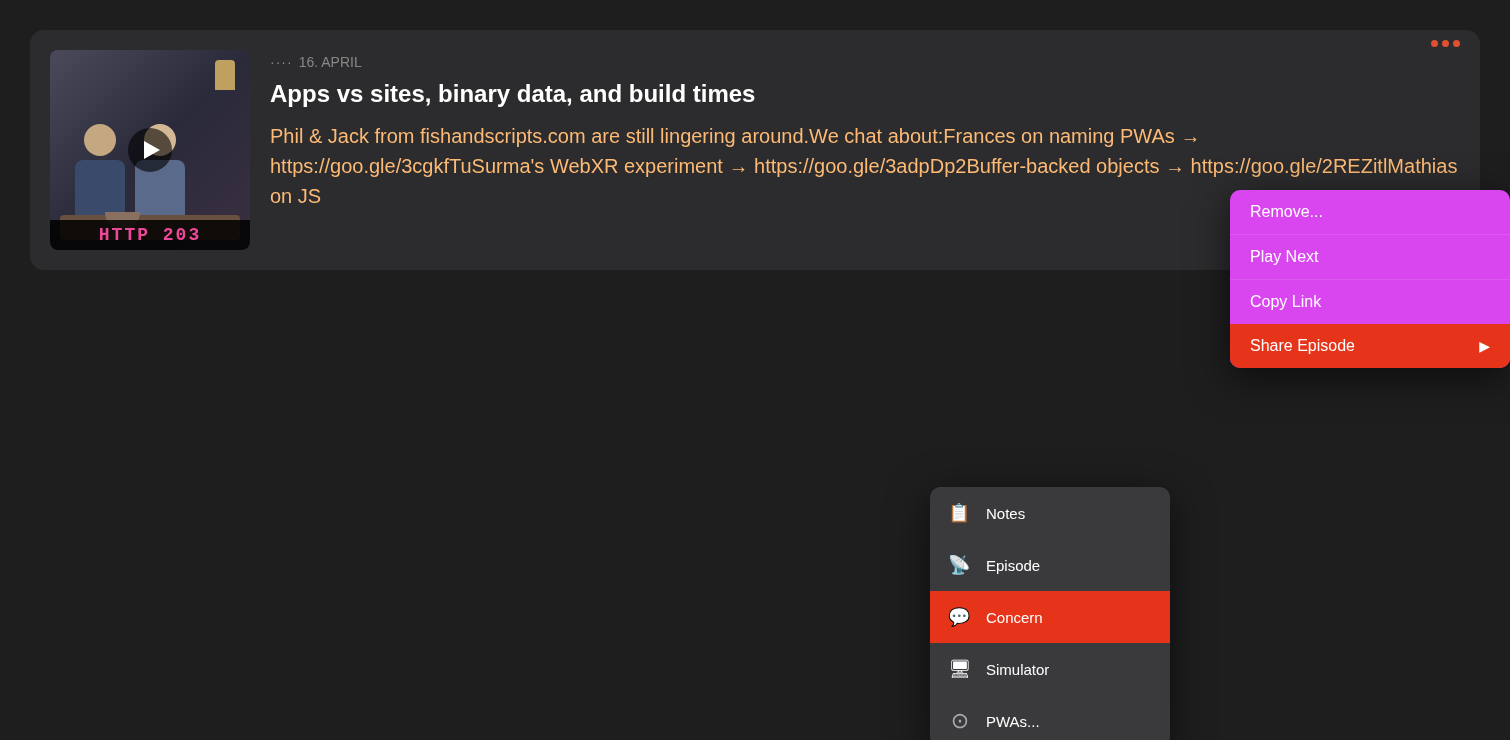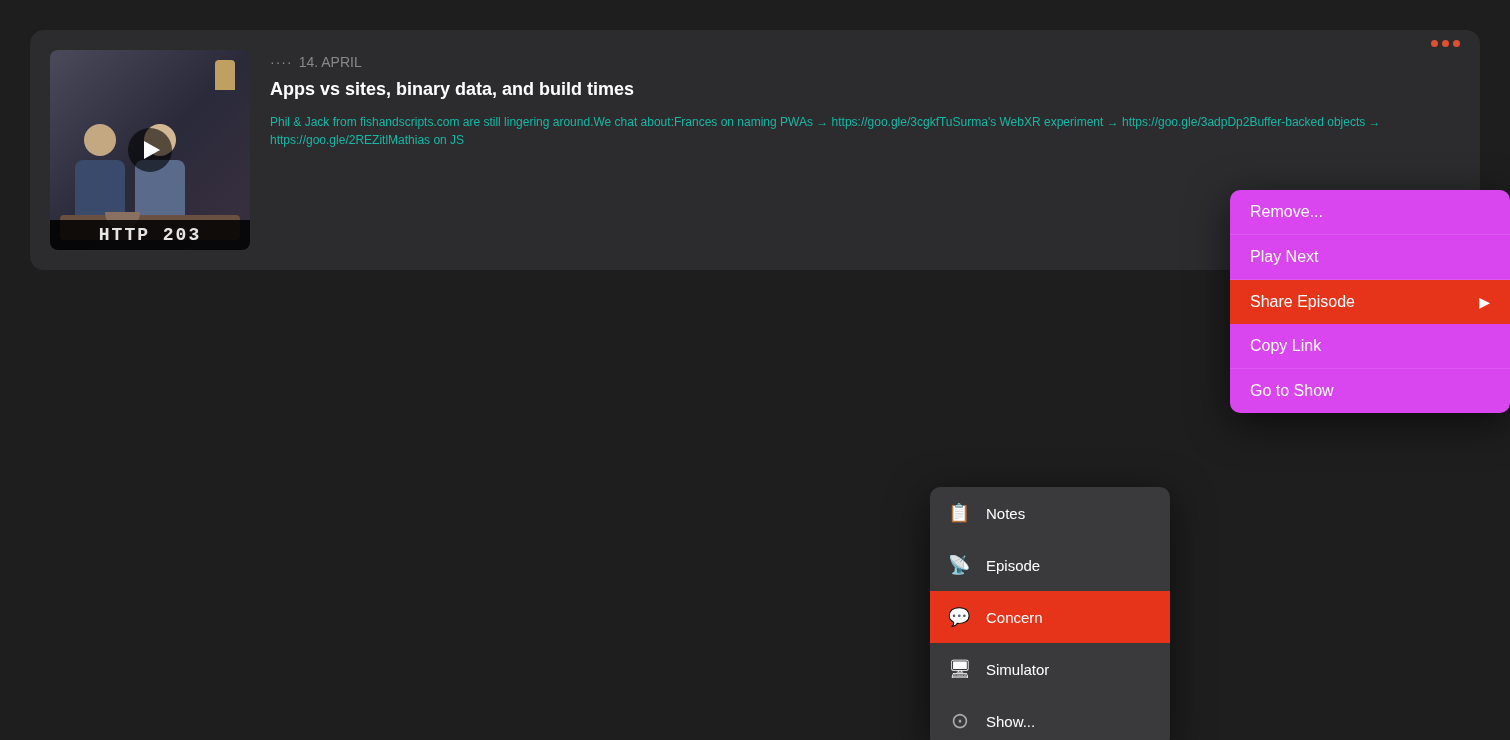--- a/index.html
+++ b/index.html
@@ -120,21 +120,21 @@
       border-color: transparent transparent transparent #ffffff;
       margin-left: 3px;
     }
 
     .http-badge {
       position: absolute;
       bottom: 0;
       left: 0;
       right: 0;
       background: rgba(0,0,0,0.85);
-      color: #e5e5e5;
+      color: #ec4899;
       font-family: "Courier New", monospace;
       font-size: 18px;
       font-weight: bold;
       text-align: center;
       padding: 5px 16px;
       letter-spacing: 2px;
     }
 
     .episode-info {
       flex: 1;
@@ -151,29 +151,29 @@
     }
 
     .episode-date-dots {
       color: #888;
       font-size: 14px;
       letter-spacing: 1px;
     }
 
     .episode-title {
       color: #ffffff;
-      font-size: 18px;
+      font-size: 24px;
       font-weight: 600;
       margin-bottom: 12px;
       line-height: 1.3;
     }
 
     .episode-description {
-      color: #14b8a6;
-      font-size: 12px;
+      color: #fdba74;
+      font-size: 20px;
       line-height: 1.5;
     }
 
     .more-button {
       position: absolute;
       top: 40px;
       right: 50px;
       display: flex;
       gap: 4px;
       align-items: center;
@@ -292,21 +292,21 @@
 
       <div style="position:absolute;bottom:20px;left:55px;width:35px;height:18px;background:#8a7060;border-radius:0 0 18px 18px;"></div>
     </div>
     <div class="play-button-overlay"></div>
     <div class="http-badge">HTTP 203</div>
   </div>
 
   <div class="episode-info">
     <div class="episode-date">
       <span class="episode-date-dots">····</span>
-      <span>14. APRIL</span>
+      <span>16. APRIL</span>
     </div>
     <div class="episode-title">Apps vs sites, binary data, and build times</div>
     <div class="episode-description">Phil &amp; Jack from fishandscripts.com are still lingering around.We chat about:Frances on naming PWAs → https://goo.gle/3cgkfTuSurma's WebXR experiment → https://goo.gle/3adpDp2Buffer-backed objects → https://goo.gle/2REZitlMathias on JS</div>
   </div>
 </div>
 
 <div class="more-button">
   <div class="more-dot"></div>
   <div class="more-dot"></div>
   <div class="more-dot"></div>
@@ -320,34 +320,29 @@
     </div>
   </div>
 
   <div class="menu-section">
     <div class="menu-item">
       <span class="menu-item-label">Play Next</span>
     </div>
   </div>
 
   <div class="menu-section">
+    <div class="menu-item">
+      <span class="menu-item-label">Copy Link</span>
+    </div>
     <div class="menu-item active">
       <span class="menu-item-label">Share Episode</span>
       <span class="menu-arrow">▶</span>
     </div>
-    <div class="menu-item">
-      <span class="menu-item-label">Copy Link</span>
-    </div>
-  </div>
-
-  <div class="menu-section">
-    <div class="menu-item">
-      <span class="menu-item-label">Go to Show</span>
-    </div>
-  </div>
+  </div>
+
 </div>
 
 <div class="submenu">
   <div class="submenu-item">
     <span class="submenu-icon">📋</span>
     <span>Notes</span>
   </div>
   <div class="submenu-item">
     <span class="submenu-icon">📡</span>
     <span>Episode</span>
@@ -355,15 +350,15 @@
   <div class="submenu-item active">
     <span class="submenu-icon">💬</span>
     <span>Concern</span>
   </div>
   <div class="submenu-item">
     <span class="submenu-icon">🖥</span>
     <span>Simulator</span>
   </div>
   <div class="submenu-item">
     <span class="submenu-icon" style="font-size:22px;color:#aaa;">⊙</span>
-    <span>Show...</span>
+    <span>PWAs...</span>
   </div>
 </div>
 
 </body></html>

